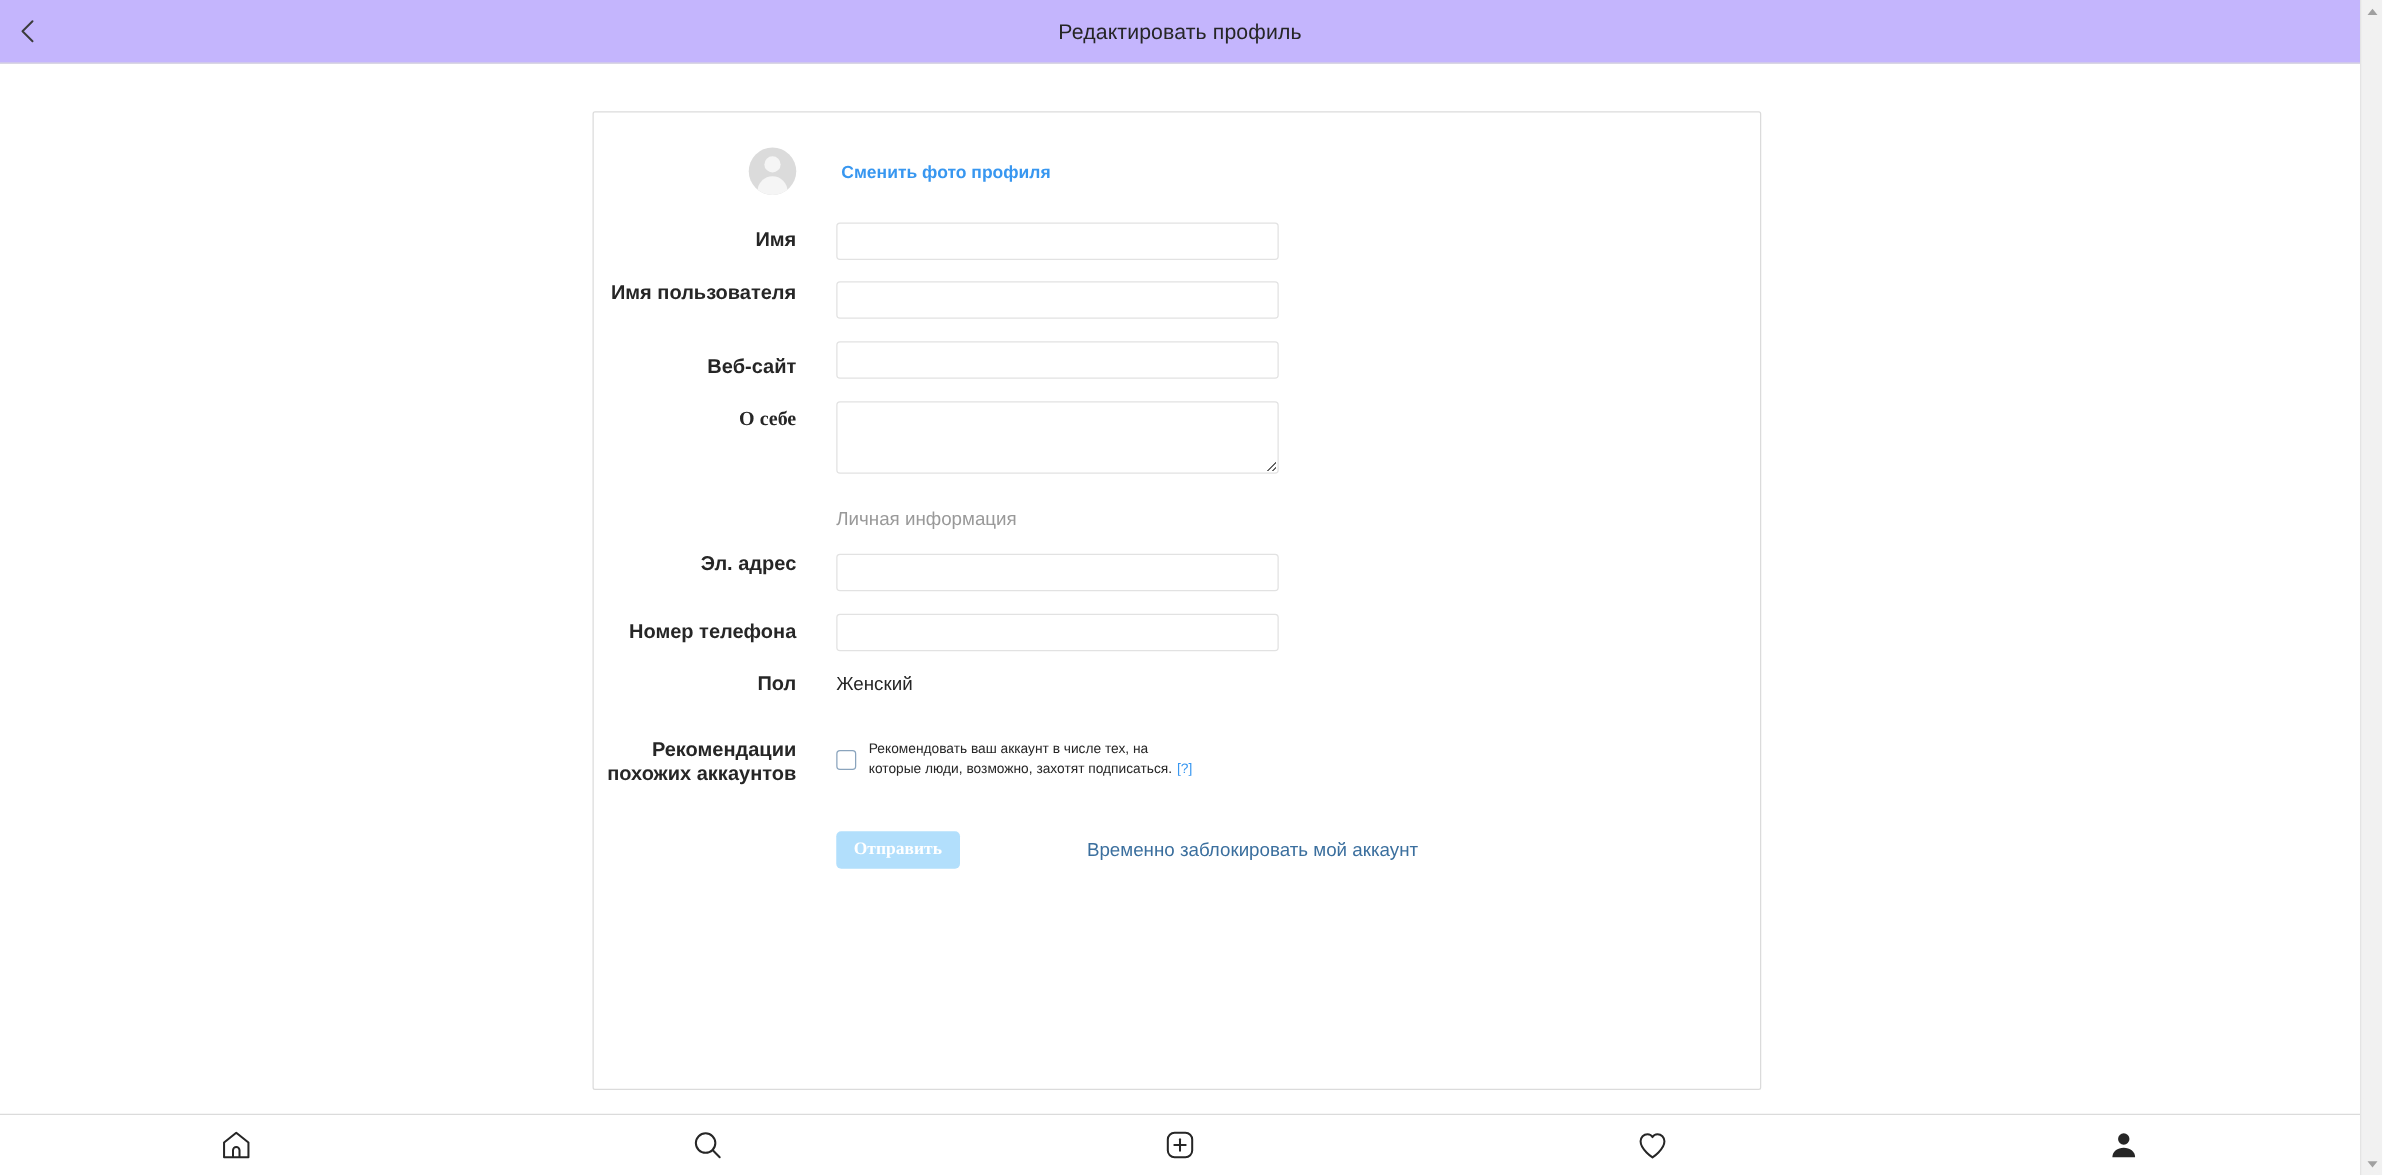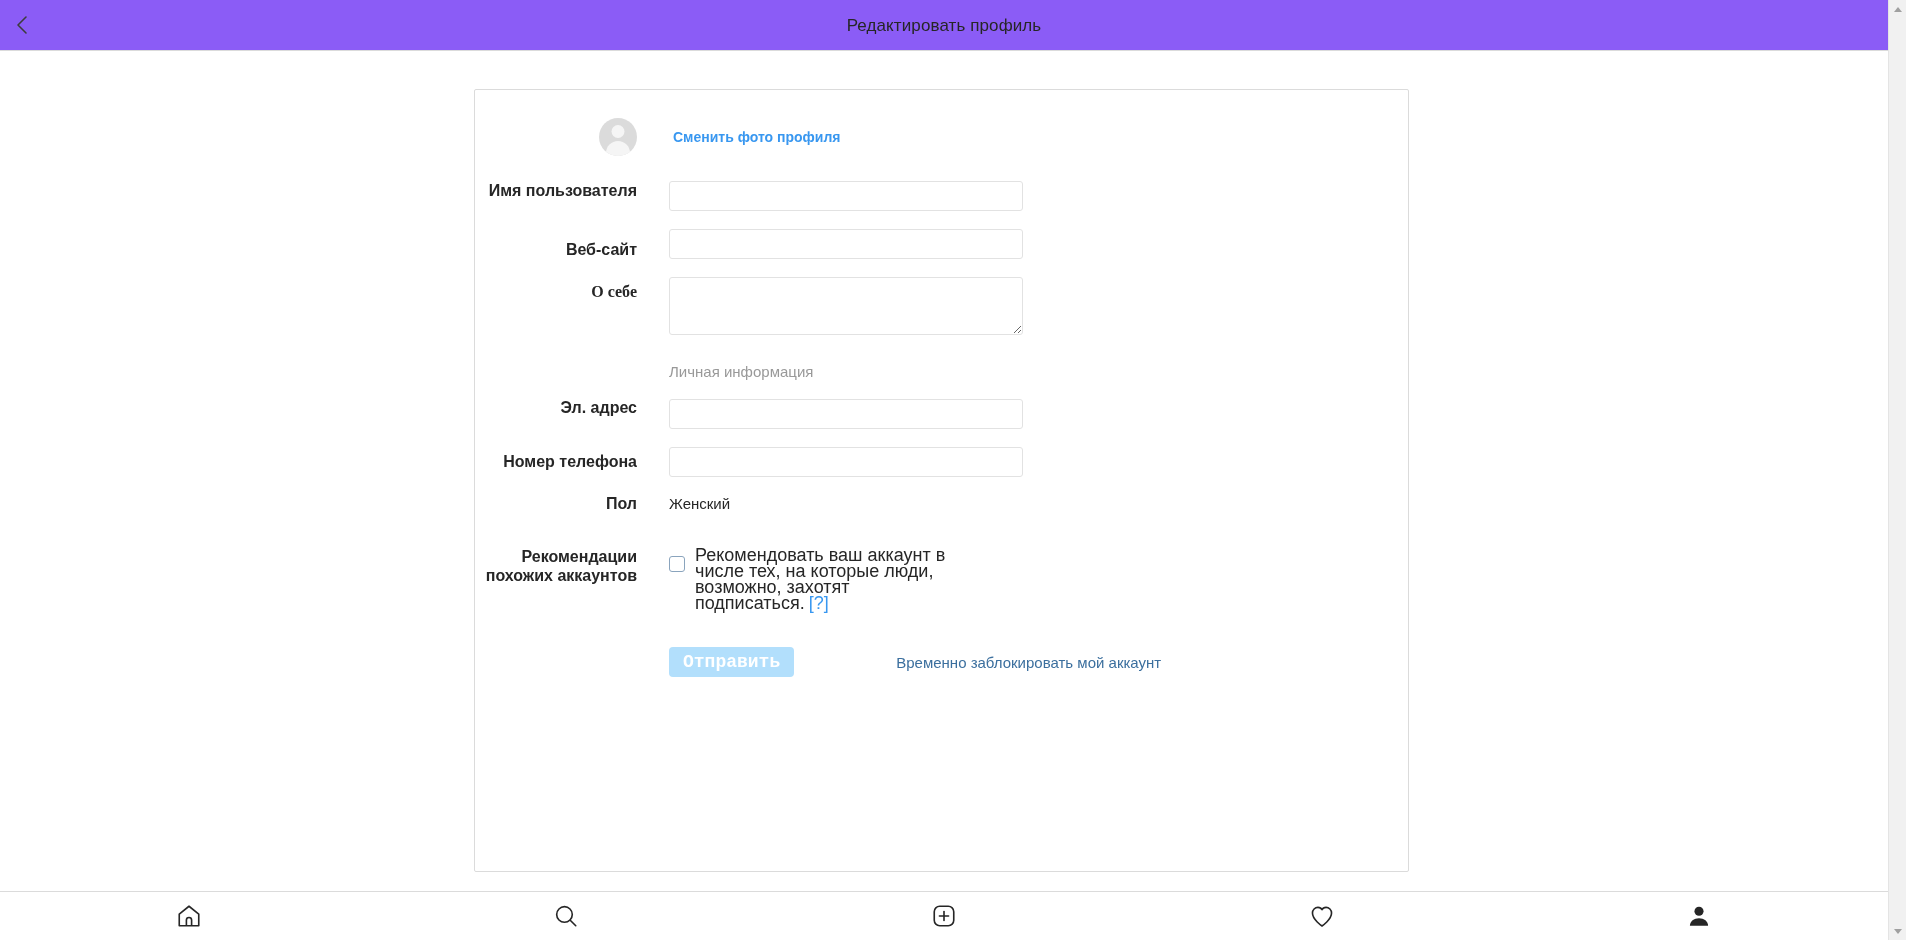--- a/index.html
+++ b/index.html
@@ -20,21 +20,21 @@
     background: #ffffff;
     overflow: hidden;
   }
 
   
   .topbar {
     position: absolute;
     top: 0; left: 0;
     width: 1888px;
     height: 51px;
-    background: #8b5cf6;
+    background: #c4b5fd;
     border-bottom: 1px solid #dbdbdb;
     display: flex;
     align-items: center;
     justify-content: center;
   }
   .back-btn {
     position: absolute;
     left: 6px; top: 50%;
     transform: translateY(-50%);
     width: 34px; height: 34px;
@@ -216,21 +216,21 @@
     width: 16px; height: 16px;
     flex: 0 0 16px;
     border: 1px solid #8aa4bd;
     border-radius: 3px;
     background: #ffffff;
     margin-top: 13px;
     cursor: pointer;
     display: inline-block;
   }
   .rec-text {
-    font-size: 18px;
+    font-size: 11px;
     line-height: 16px;
     color: #262626;
     max-width: 264px;
     font-weight: 400;
     padding-top: 4px;
   }
   .qlink {
     color: #3897f0;
     cursor: pointer;
     margin-left: 4px;
@@ -240,27 +240,27 @@
   
   .actions-wrap {
     display: flex;
     align-items: center;
   }
   .submit-btn {
     background: #b2dffc;
     color: #ffffff;
     border: none;
     border-radius: 4px;
-    font-size: 18px;
+    font-size: 14px;
     font-weight: 600;
     padding: 0 14px;
     height: 30px;
     line-height: 30px;
     cursor: default;
-    font-family: Liberation Mono, monospace;
+    font-family: Liberation Serif, serif;
   }
   .disable-link {
     margin-left: 102px;
     color: #3b6f9e;
     font-size: 15px;
     cursor: pointer;
     font-weight: 400;
   }
 
   
@@ -345,20 +345,26 @@
             <div class="avatar">
               <span class="head"></span>
               <span class="body"></span>
             </div>
           </div>
           <div class="row-field">
             <span class="change-photo">Сменить фото профиля</span>
           </div>
         </div>
 
+        <div class="row r-name">
+          <div class="row-label">Имя</div>
+          <div class="row-field">
+            <input class="inp" type="text" value="" style="">
+          </div>
+        </div>
 
         <div class="row r-username">
           <div class="row-label">Имя пользователя</div>
           <div class="row-field">
             <input class="inp" type="text" value="" style="">
           </div>
         </div>
 
         <div class="row r-website">
           <div class="row-label">Веб-сайт</div>

